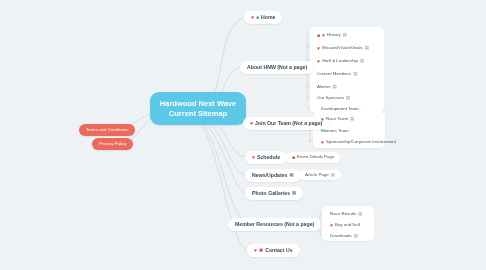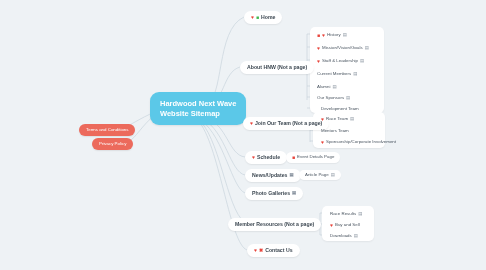--- a/index.html
+++ b/index.html
@@ -7,21 +7,21 @@
     width: 486px; height: 270px;
     background: #eef2f5;
     font-family: "Liberation Sans", sans-serif;
     overflow: hidden;
   }
   #canvas { position: relative; width: 486px; height: 270px; }
   #links { position: absolute; inset: 0; width: 486px; height: 270px; }
 
   .node {
     position: absolute;
-    display: flex; align-items: flex-start; gap: 2px;
+    display: flex; align-items: center; gap: 2px;
     white-space: nowrap;
     line-height: 1;
   }
 
   
   .central {
     background: #5bc8e8;
     color: #ffffff;
     border-radius: 9px;
     padding: 8px 10px;
@@ -134,21 +134,21 @@
       <path d="M320,235 L325,235"></path>
     </g>
   </svg>
 
   <div class="group" style="left:310px; top:27px; width:74px; height:86px;"></div>
   <div class="group" style="left:313px; top:112px; width:72px; height:36px;"></div>
   <div class="group" style="left:322px; top:206px; width:52px; height:35px;"></div>
 
   <div class="node central" style="left:150px; top:92px;">
     <span>Hardwood Next Wave</span>
-    <span>Website Sitemap</span>
+    <span>Current Sitemap</span>
   </div>
 
   <div class="node redpill" style="left:79px; top:124px;">
     <span class="lbl">Terms and Conditions</span>
   </div>
   <div class="node redpill" style="left:92px; top:138px;">
     <span class="lbl">Privacy Policy</span>
   </div>
 
   <div class="node pill" style="left:244px; top:11px;">

